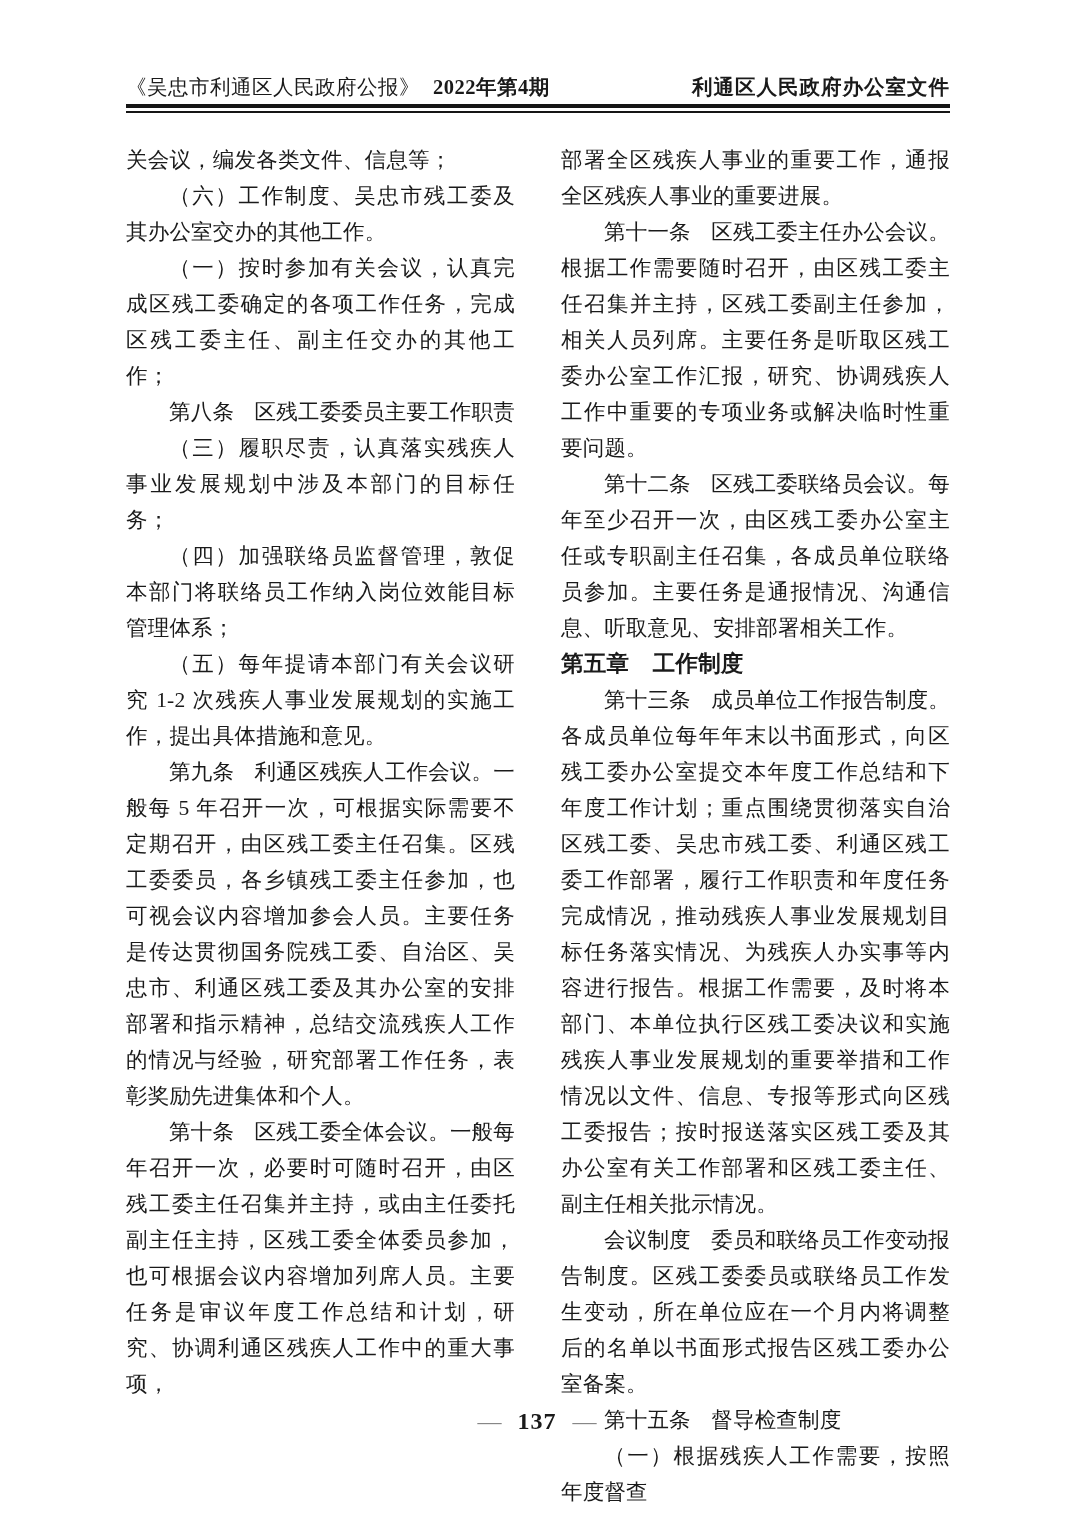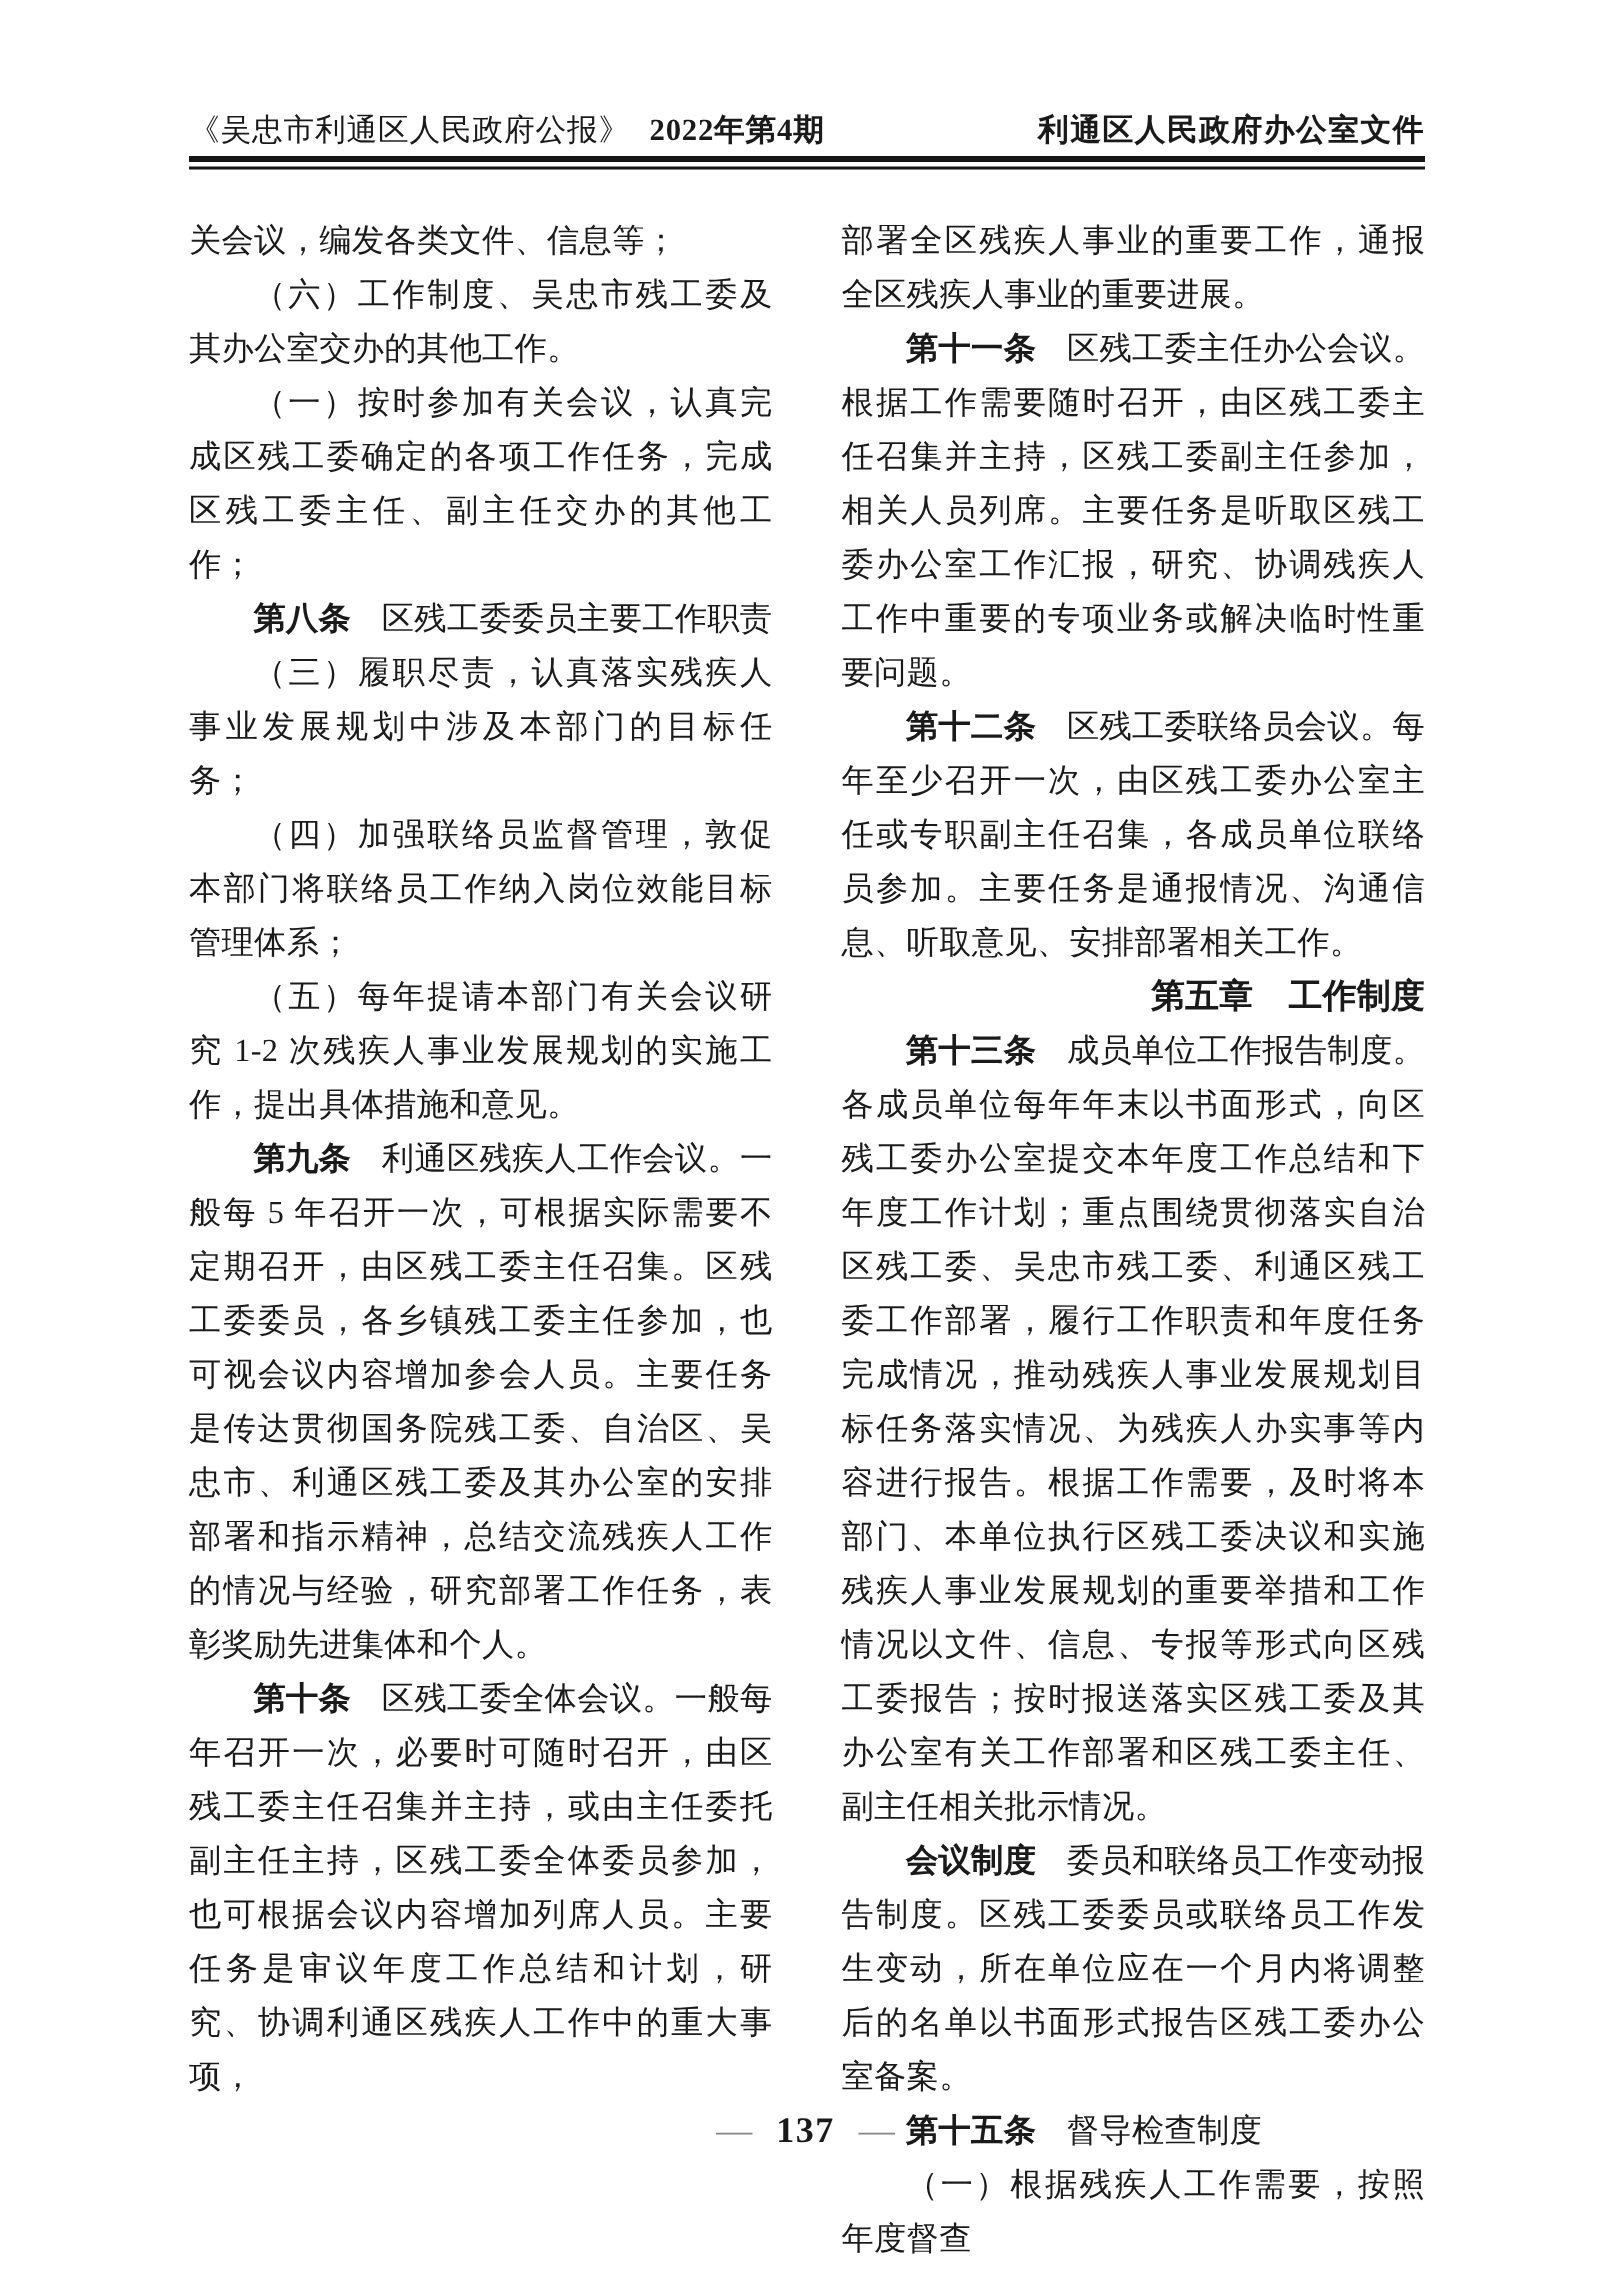--- a/index.html
+++ b/index.html
@@ -47,23 +47,23 @@
   .col {
     width: 389px;
     flex: 0 0 389px;
     font-size: 21.5px;
     line-height: 36px;
     text-align: justify;
     letter-spacing: 0.2px;
   }
   .col p { margin: 0; }
   .col p.ind { text-indent: 2em; }
-  .lead { font-weight: bold; margin-right: 0.95em; }
+  .lead { font-weight: normal; margin-right: 0.95em; }
   .chapter {
-    text-align: right;
+    text-align: left;
     font-weight: bold;
     font-size: 22.5px;
     margin: 28px 0;
     text-indent: 0 !important;
   }
   .chapter .chapter-num { margin-right: 1.05em; }
   
   .footer {
     position: absolute;
     top: 1406px; left: 0; width: 100%;

